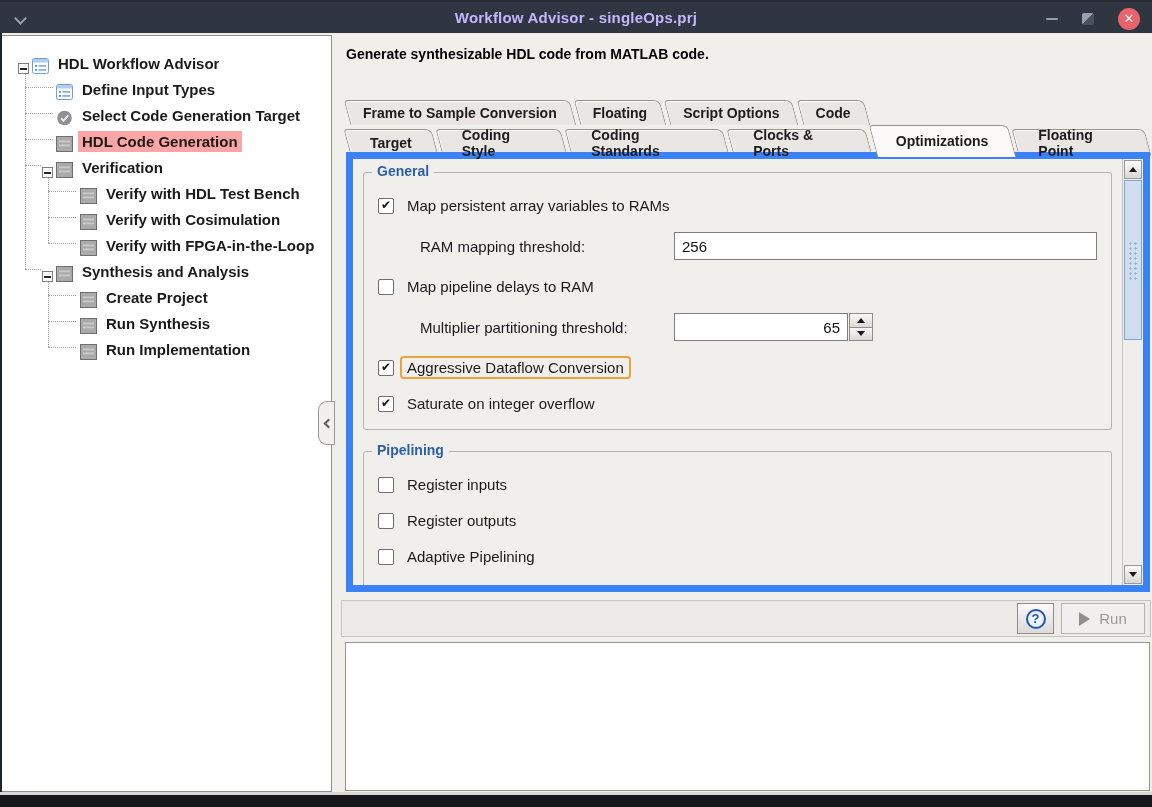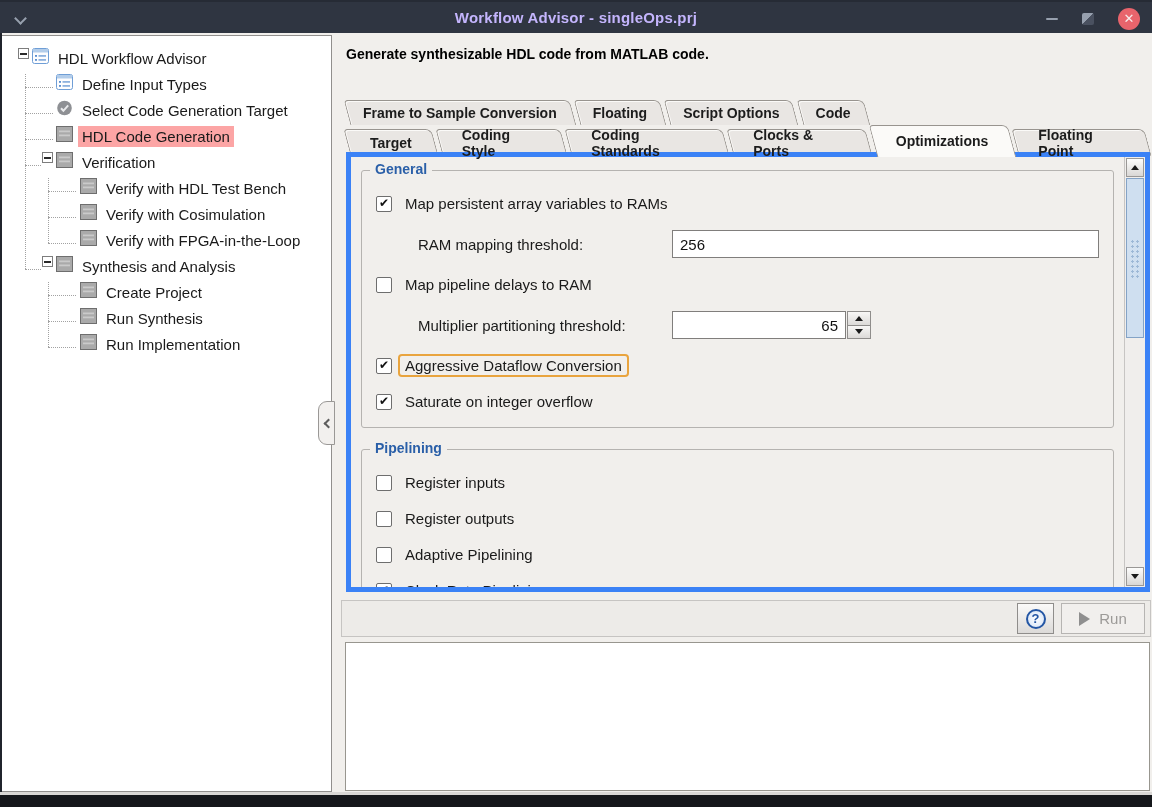--- a/index.html
+++ b/index.html
@@ -31,21 +31,21 @@
   .window-edge-left { position:absolute; left:0; top:33px; width:2px; bottom:0; background:#20242c; }
   .bottom-light { position:absolute; left:0; right:0; top:792px; height:3px; background:#d9d7d5; }
   .bottom-strip { position:absolute; left:0; right:0; top:795px; height:12px; background:#15171b; }
 
   
   .tree-panel {
     position:absolute; left:2px; top:35px; width:330px; height:757px;
     background:#ffffff; border:1px solid #918f8d; border-left:none;
     padding-top:12px; overflow:hidden;
   }
-  .tree-row { position:relative; height:26px; display:flex; align-items:flex-start; white-space:nowrap; }
+  .tree-row { position:relative; height:26px; display:flex; align-items:flex-end; white-space:nowrap;font-weight:bold; }
   .stub { position:absolute; top:50%; border-top:1px dotted #a2a2a2; }
   .vline { position:absolute; width:0; border-left:1px dotted #a2a2a2; }
   .expander {
     width:11px; height:11px; background:#fff; border:1px solid #7d7d7d;
     display:flex; align-items:center; justify-content:center; flex:none; margin-right:3px; z-index:1;
   }
   .expander::after { content:""; width:7px; height:2px; background:#2a2a2a; }
   .expander-space { width:14px; flex:none; }
   .tree-icon { width:17px; height:16px; flex:none; margin-right:5px; display:inline-block; }
   .tree-label { padding:2px 4px; }
@@ -62,21 +62,21 @@
     border:1px solid #98948f; border-bottom:none; border-radius:4px 6px 0 0;
     transform:skewX(15deg); box-shadow:inset 1px 1px 0 #fbfaf8; }
   .tab > span { position:relative; z-index:1; }
   .tab-row-1 .tab { height:25px; padding:0 16px; margin-right:4px; font-size:14px; }
   .tab-row-2 .tab { height:27px; padding:0 23px; margin-right:4px; font-size:14px; }
   .tab.selected { height:31px; z-index:3; }
   .tab.selected::before { background:#fbfaf8; bottom:-1px; }
 
   .tab-content {
     position:absolute; left:346px; top:152px; width:804px; height:440px;
-    border:5px solid #3b82f6; background:#f1efec;
+    border:7px solid #3b82f6; background:#f1efec;
   }
   .options {
     position:absolute; left:0; top:0; right:21px; bottom:0;
     overflow:hidden; padding:13px 8px 0 8px;
   }
   .groupbox { position:relative; border:1px solid #b5b3b0; border-radius:3px;
     margin:0 2px 21px 2px; padding:23px 14px 16px 14px; }
   .groupbox-title { position:absolute; top:-10px; left:8px; background:#f1efec;
     padding:0 5px; color:#2a5fa8; font-weight:700; font-size:14px; }
   .opt-rows { display:flex; flex-direction:column; gap:17px; }

